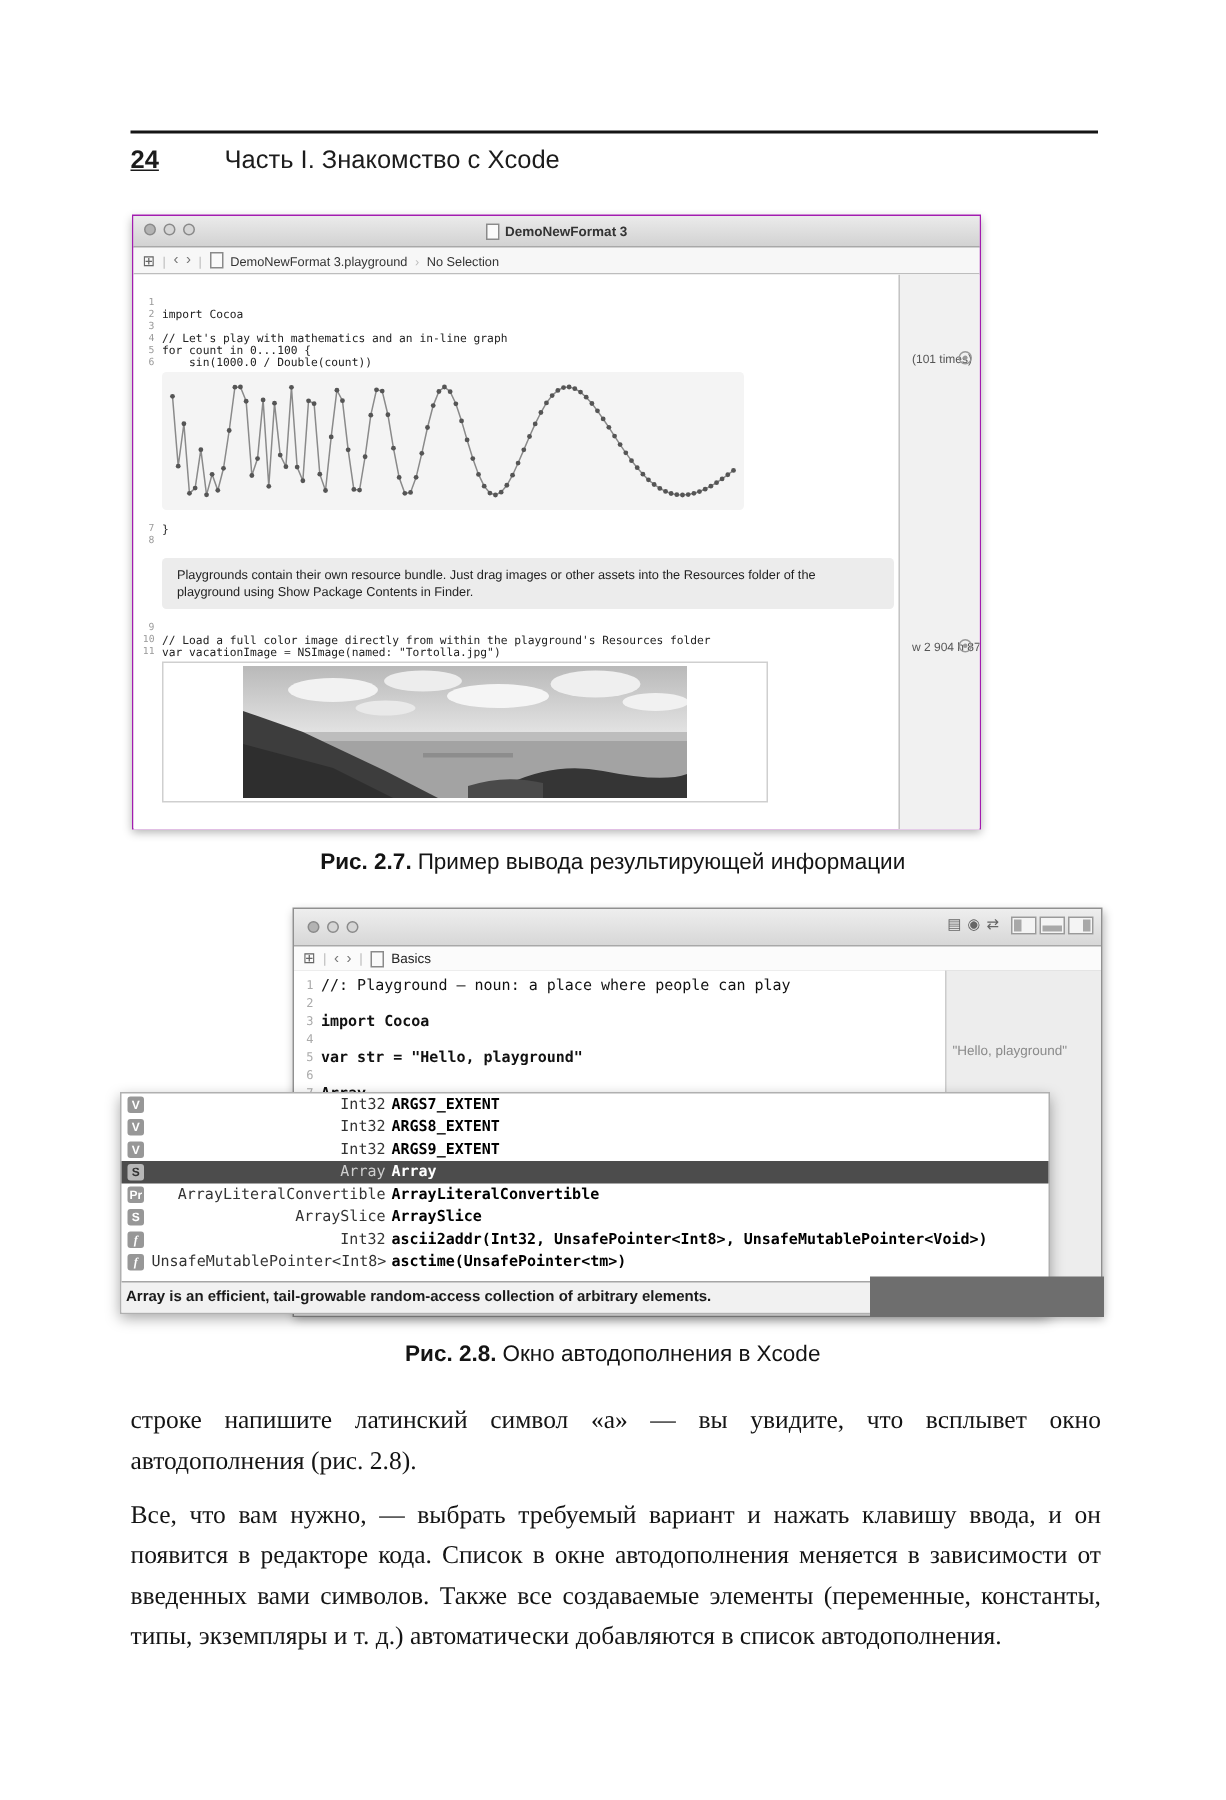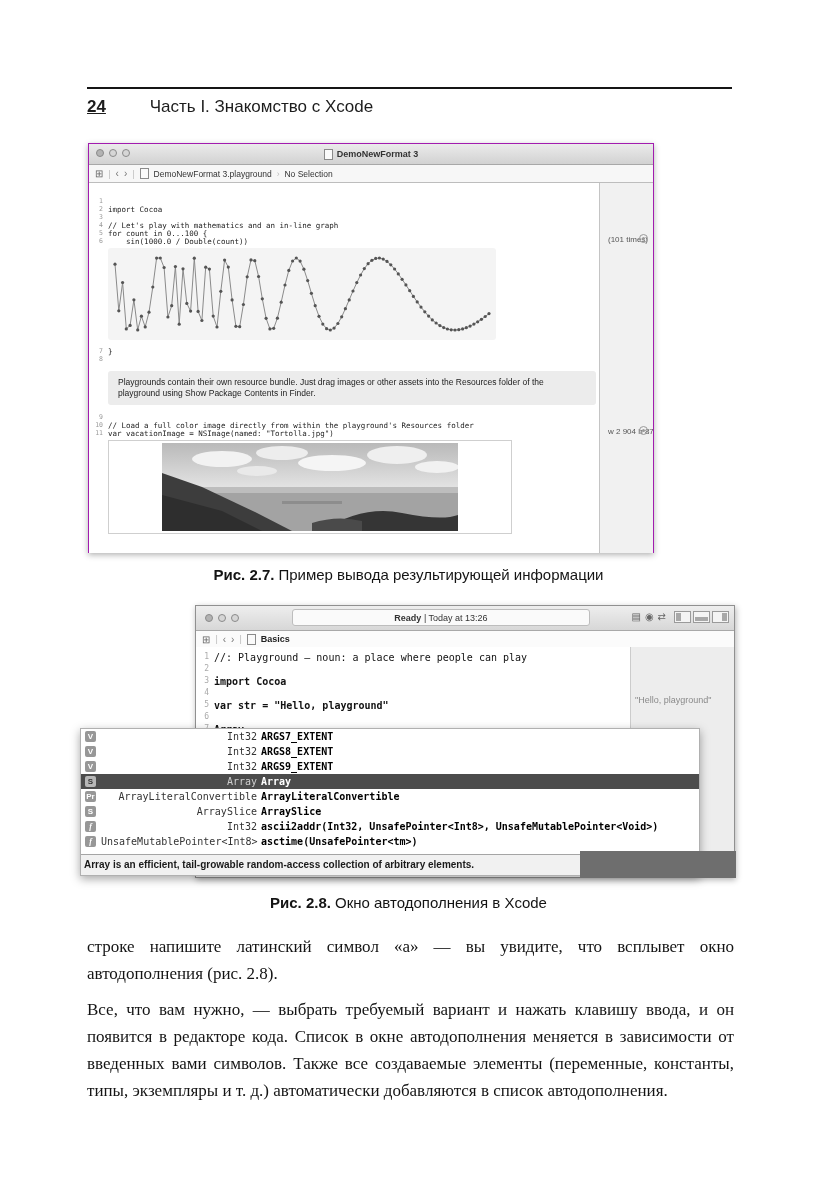--- a/index.html
+++ b/index.html
@@ -59,21 +59,21 @@
   .tools{position:absolute;right:5px;top:5px;display:flex;gap:4px;align-items:center;}
   .tool{font-size:10px;color:#666;line-height:12px;}
   .vgroup{display:flex;gap:2px;margin-left:4px;}
   .vbtn{position:relative;width:17px;height:12px;border:1px solid #9a9a9a;background:#f4f4f4;box-sizing:border-box;}
   .vbtn::before{content:"";position:absolute;background:#a8a8a8;}
   .vb1::before{left:1px;top:1px;bottom:1px;width:5px;}
   .vb2::before{left:1px;right:1px;bottom:1px;height:4px;}
   .vb3::before{right:1px;top:1px;bottom:1px;width:5px;}
   .crumb2{height:16px;border-bottom:1px solid #bbb;background:#fbfbfb;display:flex;align-items:center;gap:5px;
         padding:0 6px;font-size:9px;color:#222;}
-  .crumb2 .file{font-weight:700;}
+  .crumb2 .file{font-weight:400;}
   .code2{position:absolute;top:41px;left:0;right:103px;bottom:0;background:#fff;padding-top:5px;}
   .code2 .cl{display:flex;height:12px;line-height:12px;}
   .code2 .ln{width:13px;text-align:right;padding-right:5px;font:8px "DejaVu Sans Mono",monospace;color:#aaa;flex:none;}
   .code2 .ct{font:10px "DejaVu Sans Mono",monospace;color:#111;white-space:pre;}
   .code2 .bold .ct{font-weight:700;}
   .sidebar2{position:absolute;top:41px;right:0;width:103px;bottom:0;background:#ededed;border-left:1px solid #ccc;}
   .result2{position:absolute;top:48px;left:4px;font-size:9px;color:#8a8a8a;white-space:nowrap;}
   
   .popup{position:absolute;left:0;top:123px;width:620px;background:#fff;border:1px solid #b0b0b0;
         box-shadow:0 3px 9px rgba(0,0,0,.35);z-index:4;box-sizing:border-box;}
@@ -322,25 +322,20 @@
   </div>
 
   <div class="fig28">
     <div class="win2">
       <div class="titlebar">
         <div class="lights">
           <div class="light l1"></div>
           <div class="light"></div>
           <div class="light"></div>
         </div>
-        <div class="statusbox">
-          <b>Ready</b>
-          <span>|</span>
-          <span>Today at 13:26</span>
-        </div>
         <div class="tools">
           <span class="tool">▤</span>
           <span class="tool">◉</span>
           <span class="tool">⇄</span>
           <span class="vgroup">
             <span class="vbtn vb1"></span>
             <span class="vbtn vb2"></span>
             <span class="vbtn vb3"></span>
           </span>
         </div>

